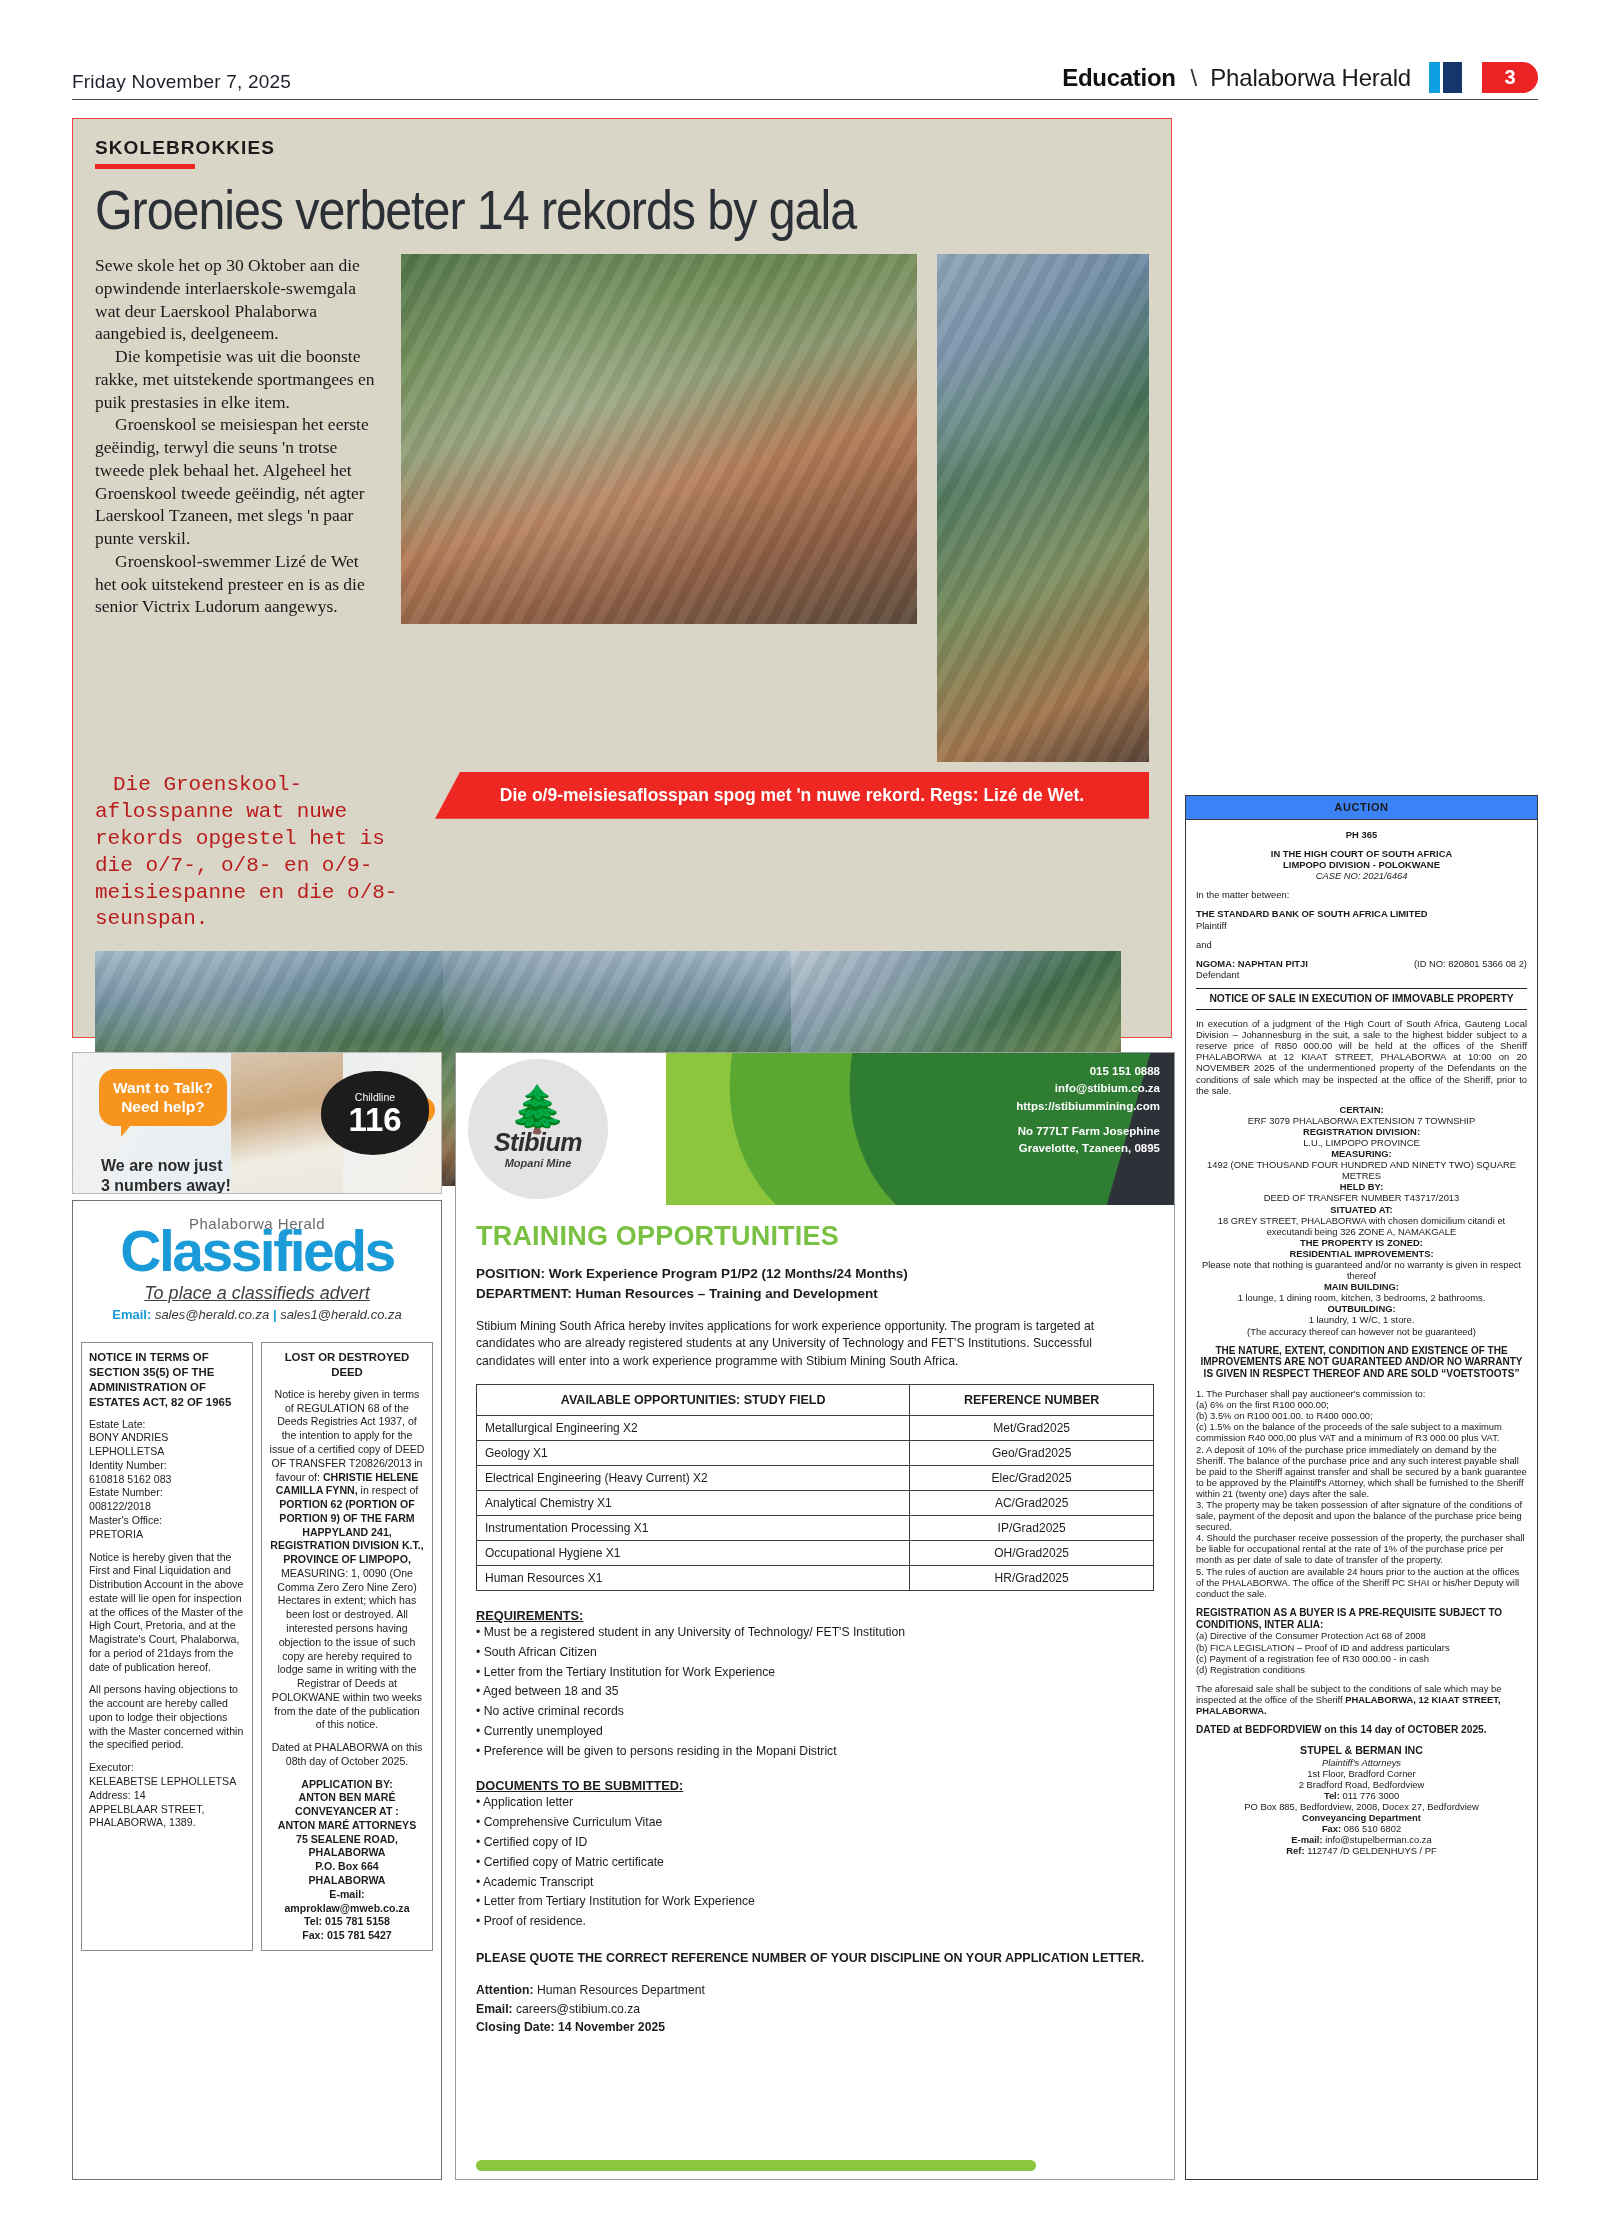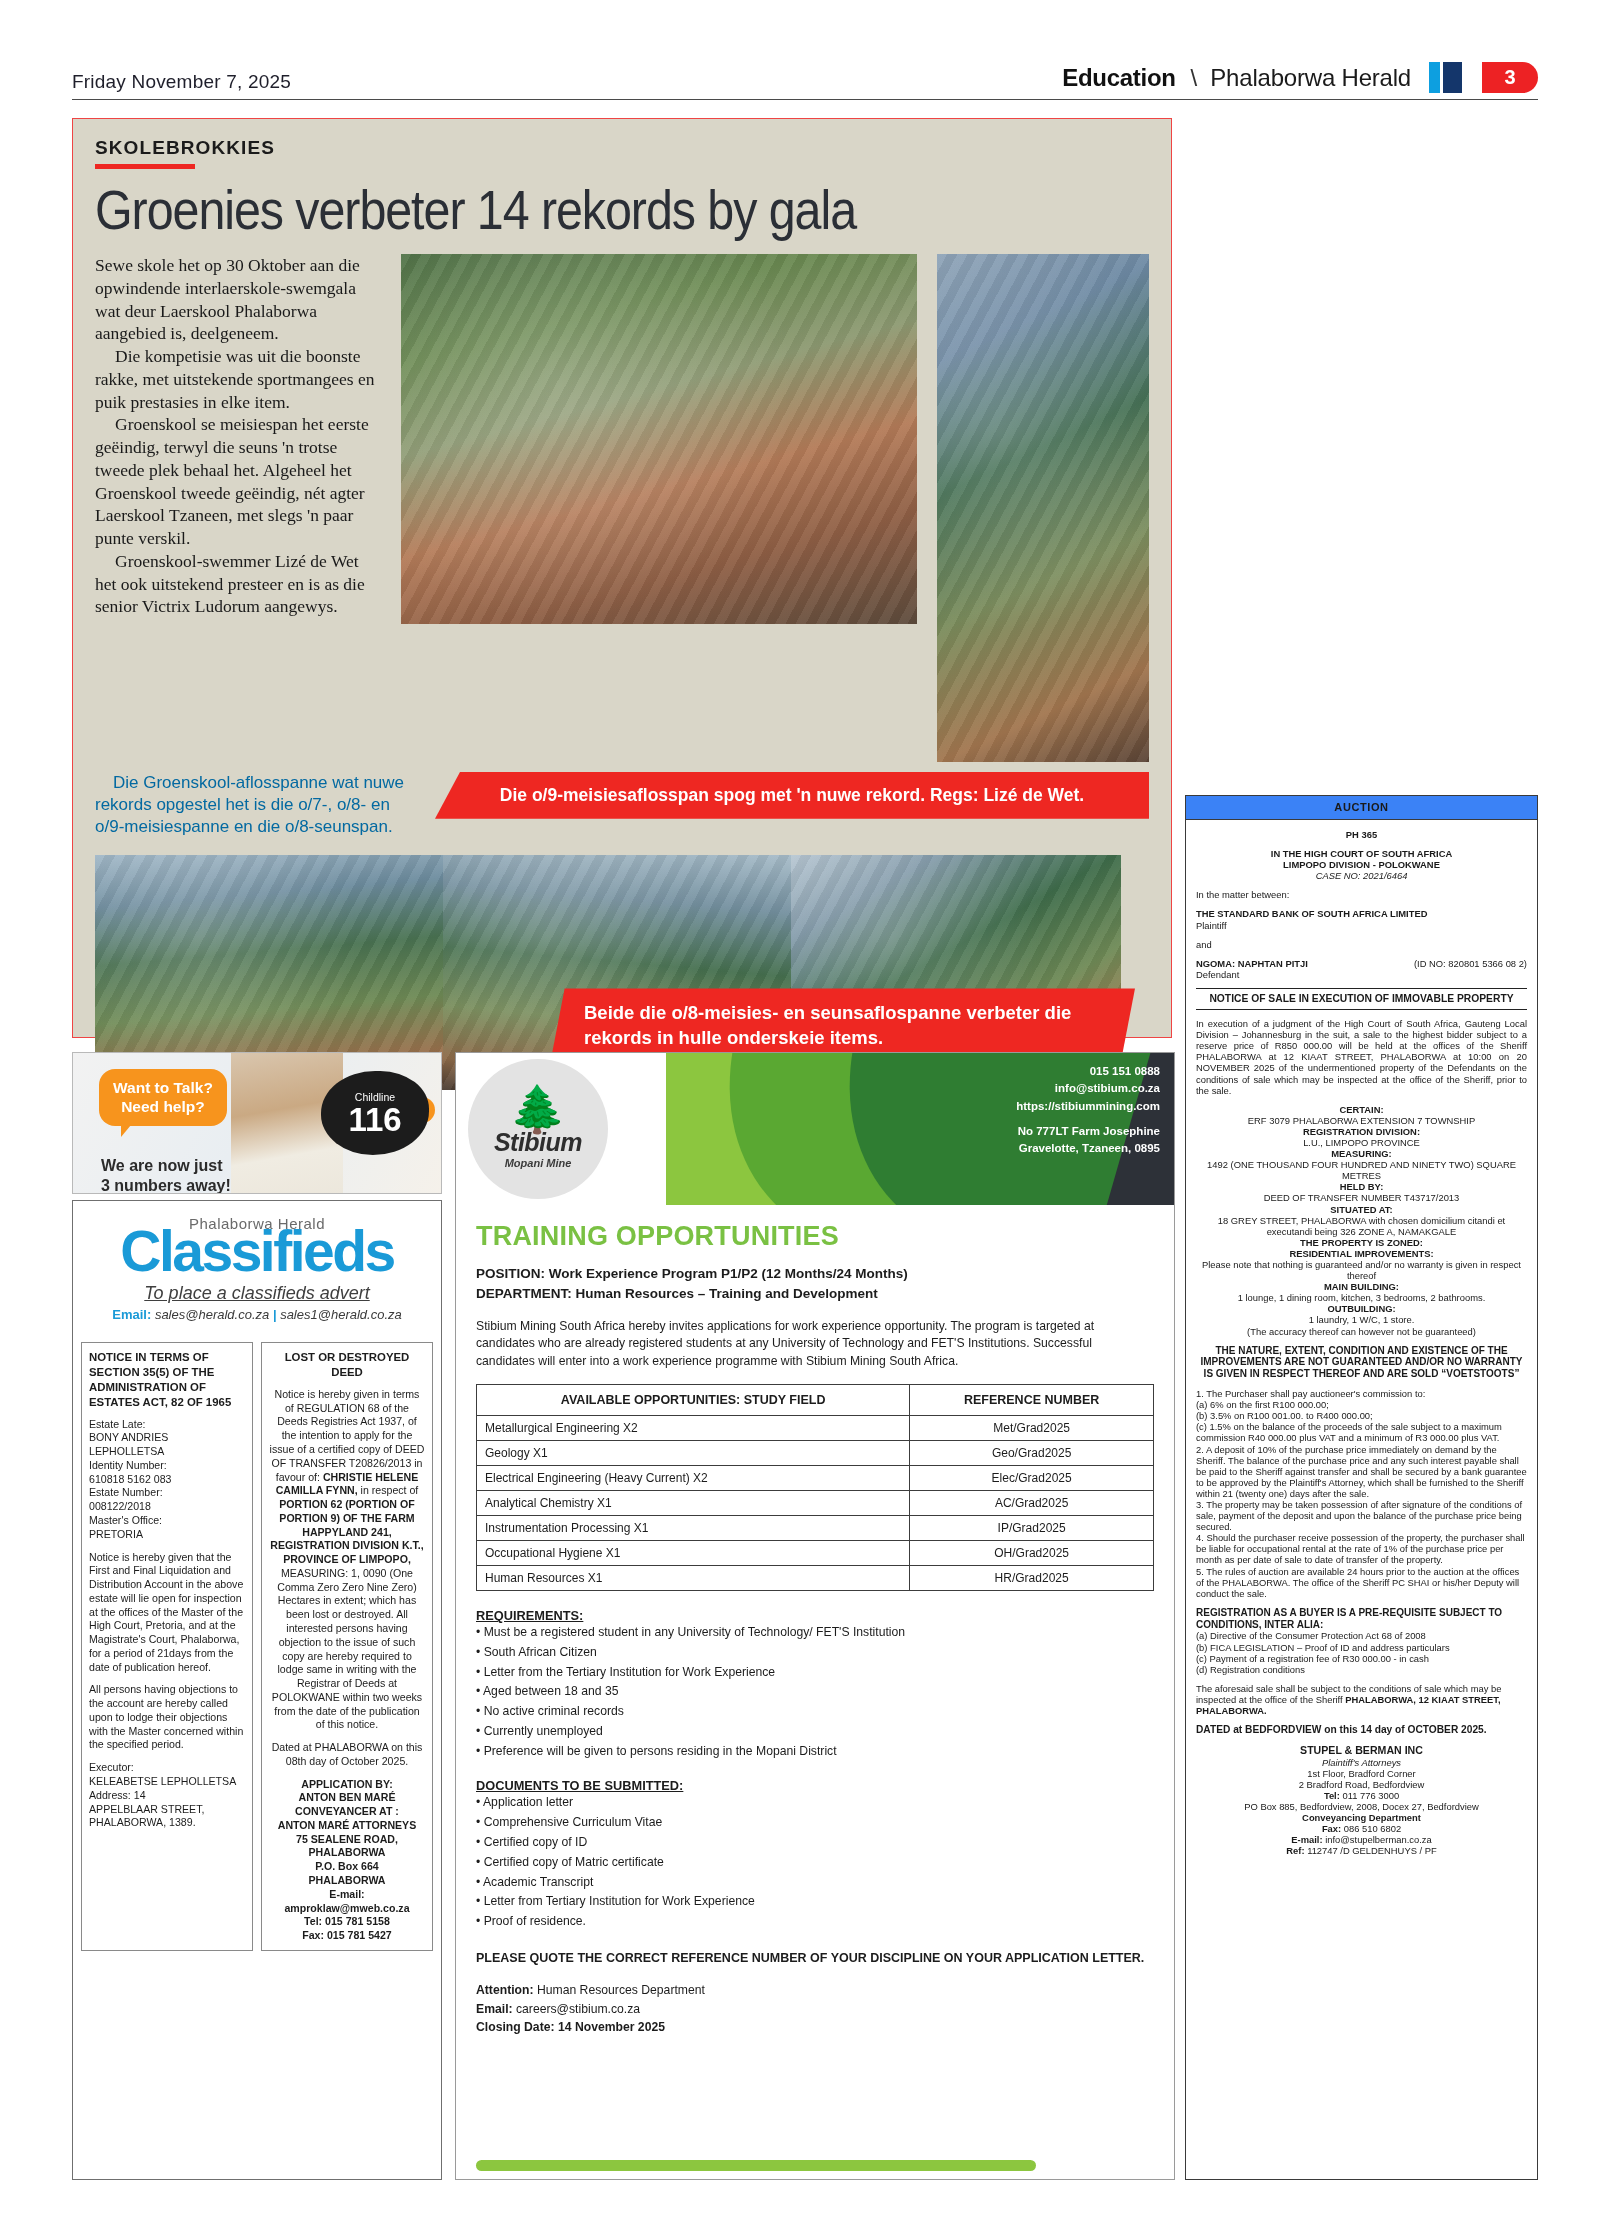--- a/index.html
+++ b/index.html
@@ -72,22 +72,22 @@
   .photo::after{
     content:""; position:absolute; inset:0;
     background:
       repeating-linear-gradient(118deg, rgba(255,255,255,.05) 0 9px, rgba(0,0,0,.05) 9px 18px),
       radial-gradient(circle at 30% 35%, rgba(255,255,255,.18), transparent 55%);
     pointer-events:none;
   }
 
   .caption-row { display:flex; gap:0; margin-top:10px; align-items:flex-start; }
   .caption-plain {
-    width:340px; font-family:Liberation Sans, sans-serif; font-size:17px;
-    line-height:1.28; color:#0369a1; padding-right:14px; text-indent:18px;
+    width:340px; font-family:Liberation Mono, monospace; font-size:21px;
+    line-height:1.28; color:#b91c1c; padding-right:14px; text-indent:18px;
   }
   .caption-red {
     flex:1; background:#ee2722; color:#fff; font-weight:bold;
     font-size:17.5px; line-height:1.3; text-align:center;
     padding:12px 14px;
     clip-path: polygon(3.5% 0, 100% 0, 100% 100%, 0 100%);
   }
   .caption-red-2 {
     position:absolute; left:455px; bottom:26px; width:585px;
     background:#ee2722; color:#fff; font-weight:bold;

